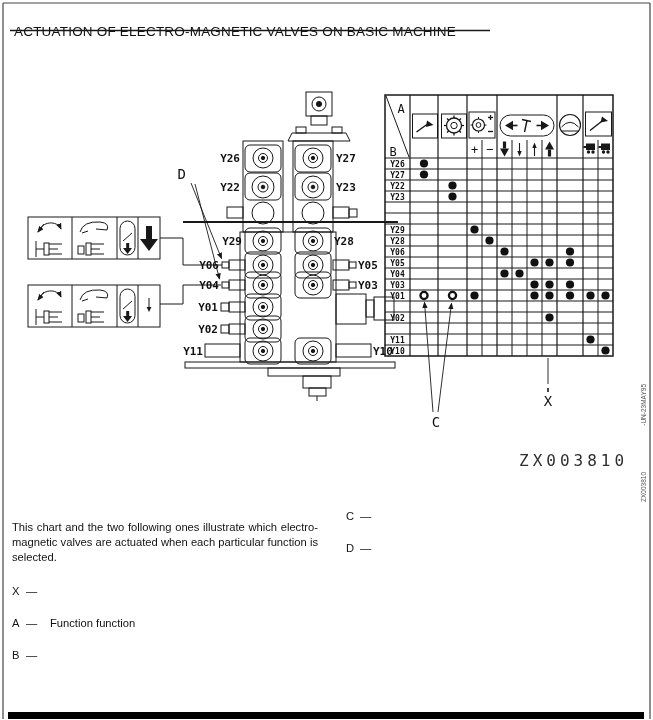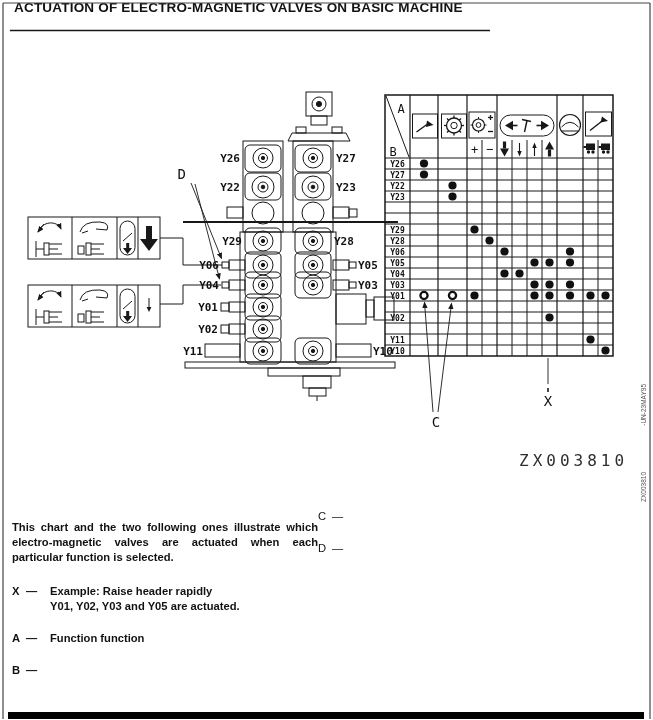--- a/index.html
+++ b/index.html
@@ -1,27 +1,27 @@
 <!DOCTYPE html>
 <html><head>
 <meta charset="utf-8">
 <style>
   html,body{margin:0;padding:0;}
   body{width:653px;height:720px;position:relative;background:#fff;overflow:hidden;
        font-family:"Liberation Sans",sans-serif;color:#121212;}
-  .page-title{position:absolute;left:14px;top:0;font-size:13.5px;font-weight:bold;
+  .page-title{position:absolute;left:14px;top:24px;font-size:13.5px;font-weight:normal;
        letter-spacing:.2px;white-space:nowrap;}
   #fig-svg{position:absolute;left:0;top:0;}
   .figure-code{position:absolute;left:519px;top:451px;
        font-family:"DejaVu Sans Mono",monospace;font-size:16px;letter-spacing:4px;color:#2e2e2e;}
   .side-captions{position:absolute;left:640px;top:502px;width:118px;height:11px;
        transform:rotate(-90deg);transform-origin:0 0;display:flex;justify-content:space-between;
        font-size:6.5px;color:#555;font-family:"Liberation Sans",sans-serif;}
   .notes{position:absolute;left:12px;top:509px;right:10px;display:flex;}
-  .notes-left{width:306px;flex:none;font-weight:bold;}
+  .notes-left{width:306px;margin-right:28px;flex:none;}
   .notes-right{flex:1;}
   .intro{font-size:11.2px;line-height:1.33;text-align:justify;margin-bottom:19px;}
   .note-item{display:flex;font-size:11.2px;line-height:1.33;margin-bottom:17px;}
   .nk{flex:none;width:14px;}
   .nd{flex:none;width:24px;}
   .nt{flex:1;text-align:justify;white-space:pre-line;}
   .bottom-bar{position:absolute;left:8px;top:712px;width:636px;height:7px;background:#000;}
   svg text{font-family:"DejaVu Sans Mono",monospace;}
 </style>
 </head>
@@ -443,22 +443,20 @@
   <span>-UN-23MAY95</span>
 </div>
 
 <div class="notes">
   <div class="notes-left">
     <p class="intro">This chart and the two following ones illustrate which electro-magnetic valves are actuated when each particular function is selected.</p>
     <div id="left-items">
         <div class="note-item">
           <span class="nk">X</span>
           <span class="nd">—</span>
-          <span class="nt">Example: Raise header rapidly
-Y01, Y02, Y03 and Y05 are actuated.</span>
         </div>
         <div class="note-item">
           <span class="nk">A</span>
           <span class="nd">—</span>
           <span class="nt">Function function</span>
         </div>
         <div class="note-item">
           <span class="nk">B</span>
           <span class="nd">—</span>
         </div>

